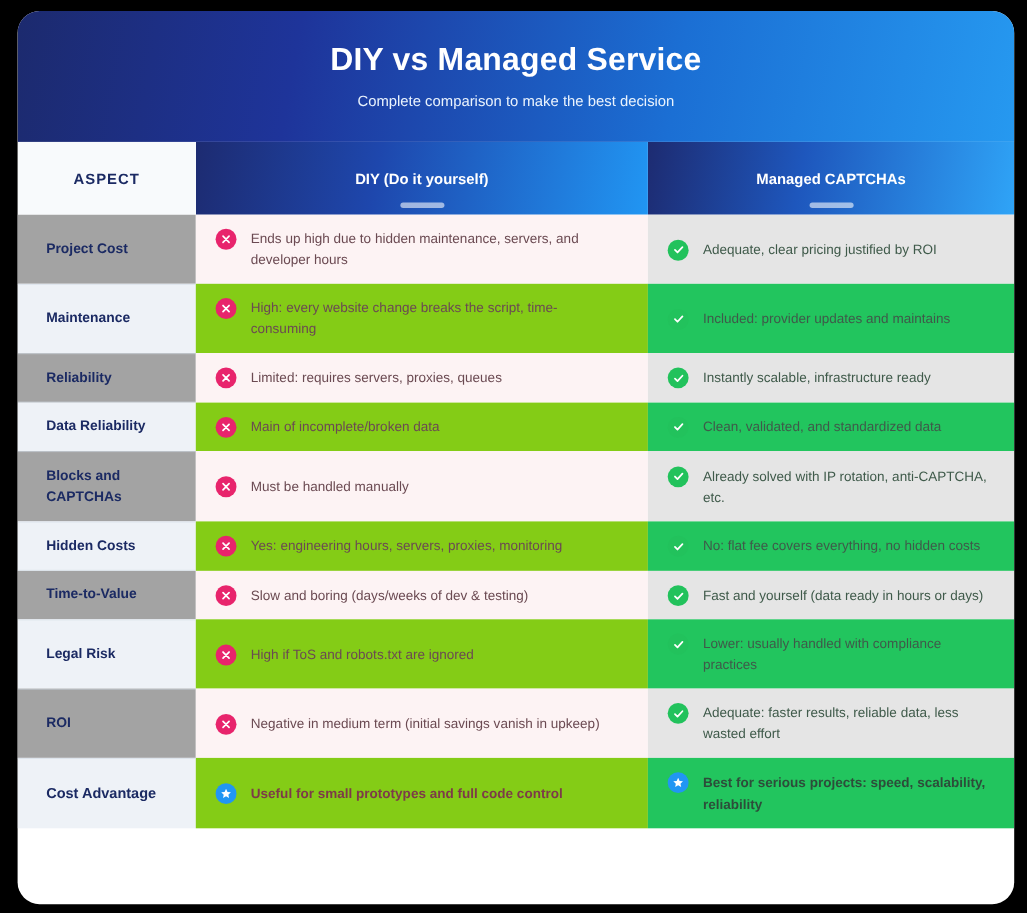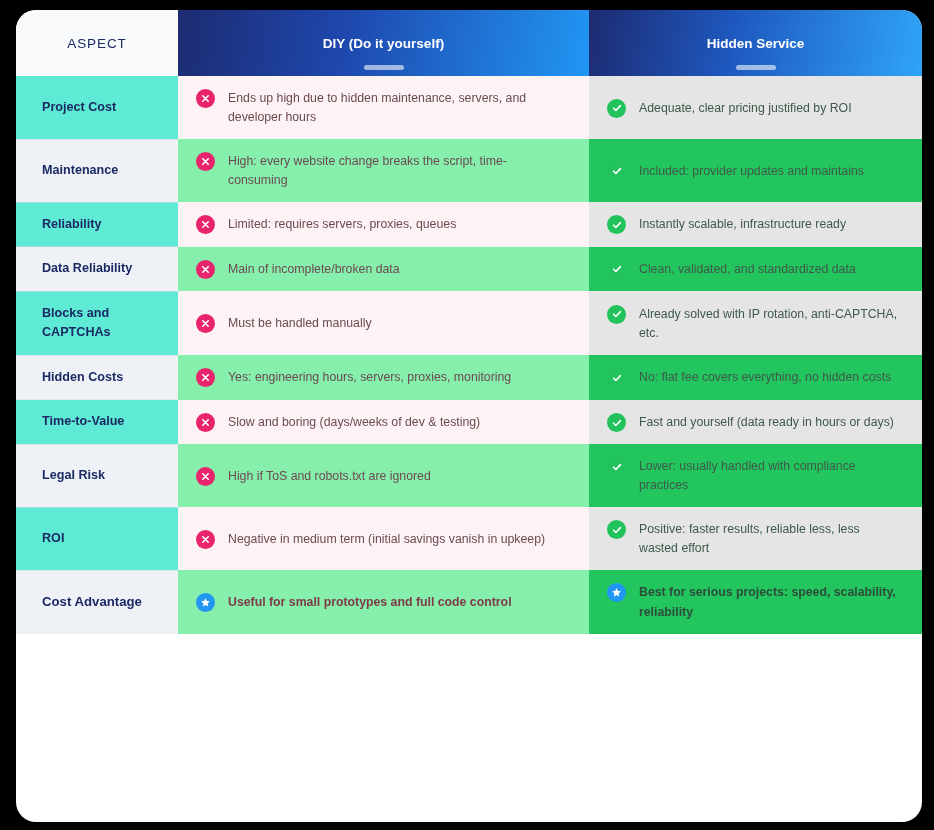--- a/index.html
+++ b/index.html
@@ -64,21 +64,21 @@
   thead th {
     height: 66px;
     padding: 0;
     vertical-align: middle;
     position: relative;
     font-size: 13.5px;
   }
   th.h-aspect {
     background: #f8fafc;
     color: #1b2a63;
-    font-weight: normal;
+    font-weight: bold;
     letter-spacing: 0.9px;
     text-align: center;
   }
   th.h-diy {
     background: linear-gradient(100deg, #1d2b71 0%, #1e47ad 40%, #2196f3 100%);
     color: #ffffff;
     font-weight: bold;
   }
   th.h-managed {
     background: linear-gradient(100deg, #1d2b71 0%, #1e57bd 42%, #2fa4f7 100%);
@@ -102,30 +102,30 @@
     vertical-align: middle;
     padding: 0;
     font-size: 12.3px;
     line-height: 1.55;
   }
   td.cell-aspect {
     padding: 12px 0 12px 26px;
     color: #1b2a63;
     font-weight: bold;
     font-size: 12.6px;
-    background: #5eead4;
+    background: #a3a3a3;
   }
   tbody tr.alt td.cell-aspect { background: #eef2f7; }
 
   td.cell-diy {
     background: #fdf3f4;
     padding: 12px 35px 12px 18px;
     color: #6b4a52;
   }
-  tbody tr.alt td.cell-diy { background: #86efac; }
+  tbody tr.alt td.cell-diy { background: #84cc16; }
 
   td.cell-managed {
     background: #e5e5e5;
     padding: 12px 20px 12px 18px;
     color: #3f5a4a;
   }
   tbody tr.alt td.cell-managed { background: #22c55e; }
 
   tbody tr.last td.cell-diy,
   tbody tr.last td.cell-managed { font-weight: bold; }
@@ -158,38 +158,42 @@
 
   
   tbody td.cell-aspect { border-bottom: 1px solid rgba(210,219,230,0.55); }
   tbody tr:last-child td.cell-aspect { border-bottom: none; }
 </style>
 </head>
 <body>
 
 <div id="card">
 
+  <div id="hero">
+    <div id="hero-title">DIY vs Managed Service</div>
+    <div id="hero-sub">Complete comparison to make the best decision</div>
+  </div>
 
   <table>
     <colgroup>
       <col class="c-aspect">
         <col class="c-diy">
         <col class="c-managed">
     </colgroup>
     <thead>
       <tr>
         <th class="h-aspect">
           <span>ASPECT</span>
         </th>
         <th class="h-diy">
           <span>DIY (Do it yourself)</span>
           <span class="hdr-underline"></span>
         </th>
         <th class="h-managed">
-          <span>Hidden Service</span>
+          <span>Managed CAPTCHAs</span>
           <span class="hdr-underline"></span>
         </th>
       </tr>
     </thead>
     <tbody id="tbody">
         <tr class="">
           <td class="cell-aspect"><span>Project Cost</span></td>
           <td class="cell-diy">
             <div class="cell-inner">
               <span class="badge badge-x">
@@ -384,21 +388,21 @@
               <div class="cell-text">Negative in medium term (initial savings vanish in upkeep)</div>
             </div>
           </td>
           <td class="cell-managed">
             <div class="cell-inner">
               <span class="badge badge-check">
                 <svg width="12" height="12" viewBox="0 0 12 12">
                   <path d="M2.6 6.2 L4.9 8.5 L9.4 3.6" stroke="#ffffff" stroke-width="1.6" stroke-linecap="round" stroke-linejoin="round" fill="none"></path>
                 </svg>
               </span>
-              <div class="cell-text">Positive: faster results, reliable less, less wasted effort</div>
+              <div class="cell-text">Adequate: faster results, reliable data, less wasted effort</div>
             </div>
           </td>
         </tr>
         <tr class="alt last">
           <td class="cell-aspect"><span>Cost Advantage</span></td>
           <td class="cell-diy">
             <div class="cell-inner">
               <span class="badge badge-star">
                 <svg width="11" height="11" viewBox="0 0 12 12">
                   <path d="M6 1.2 L7.45 4.35 L10.8 4.72 L8.3 7.0 L9 10.3 L6 8.62 L3 10.3 L3.7 7.0 L1.2 4.72 L4.55 4.35 Z" fill="#ffffff"></path>

